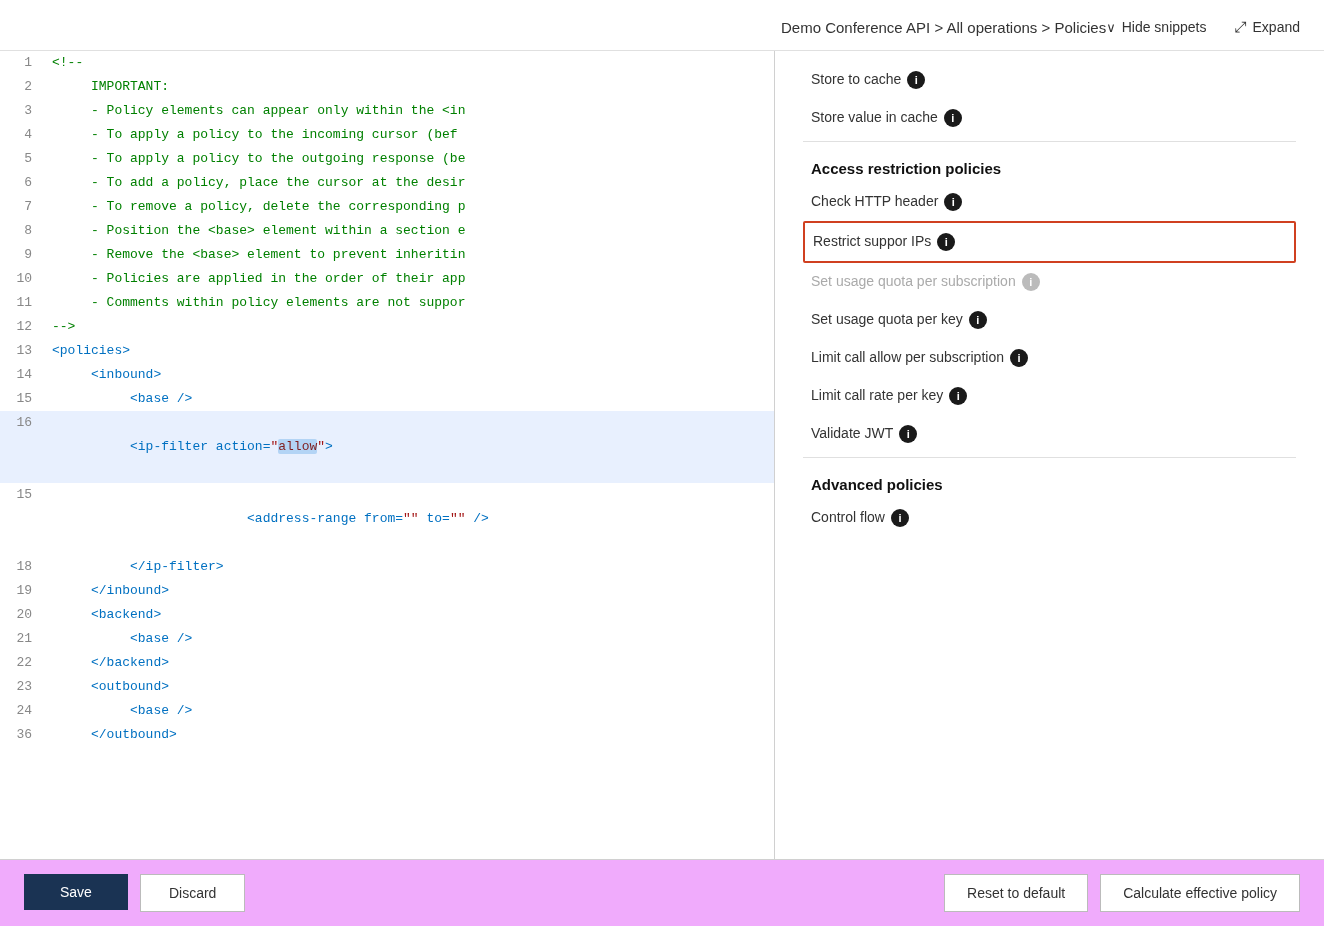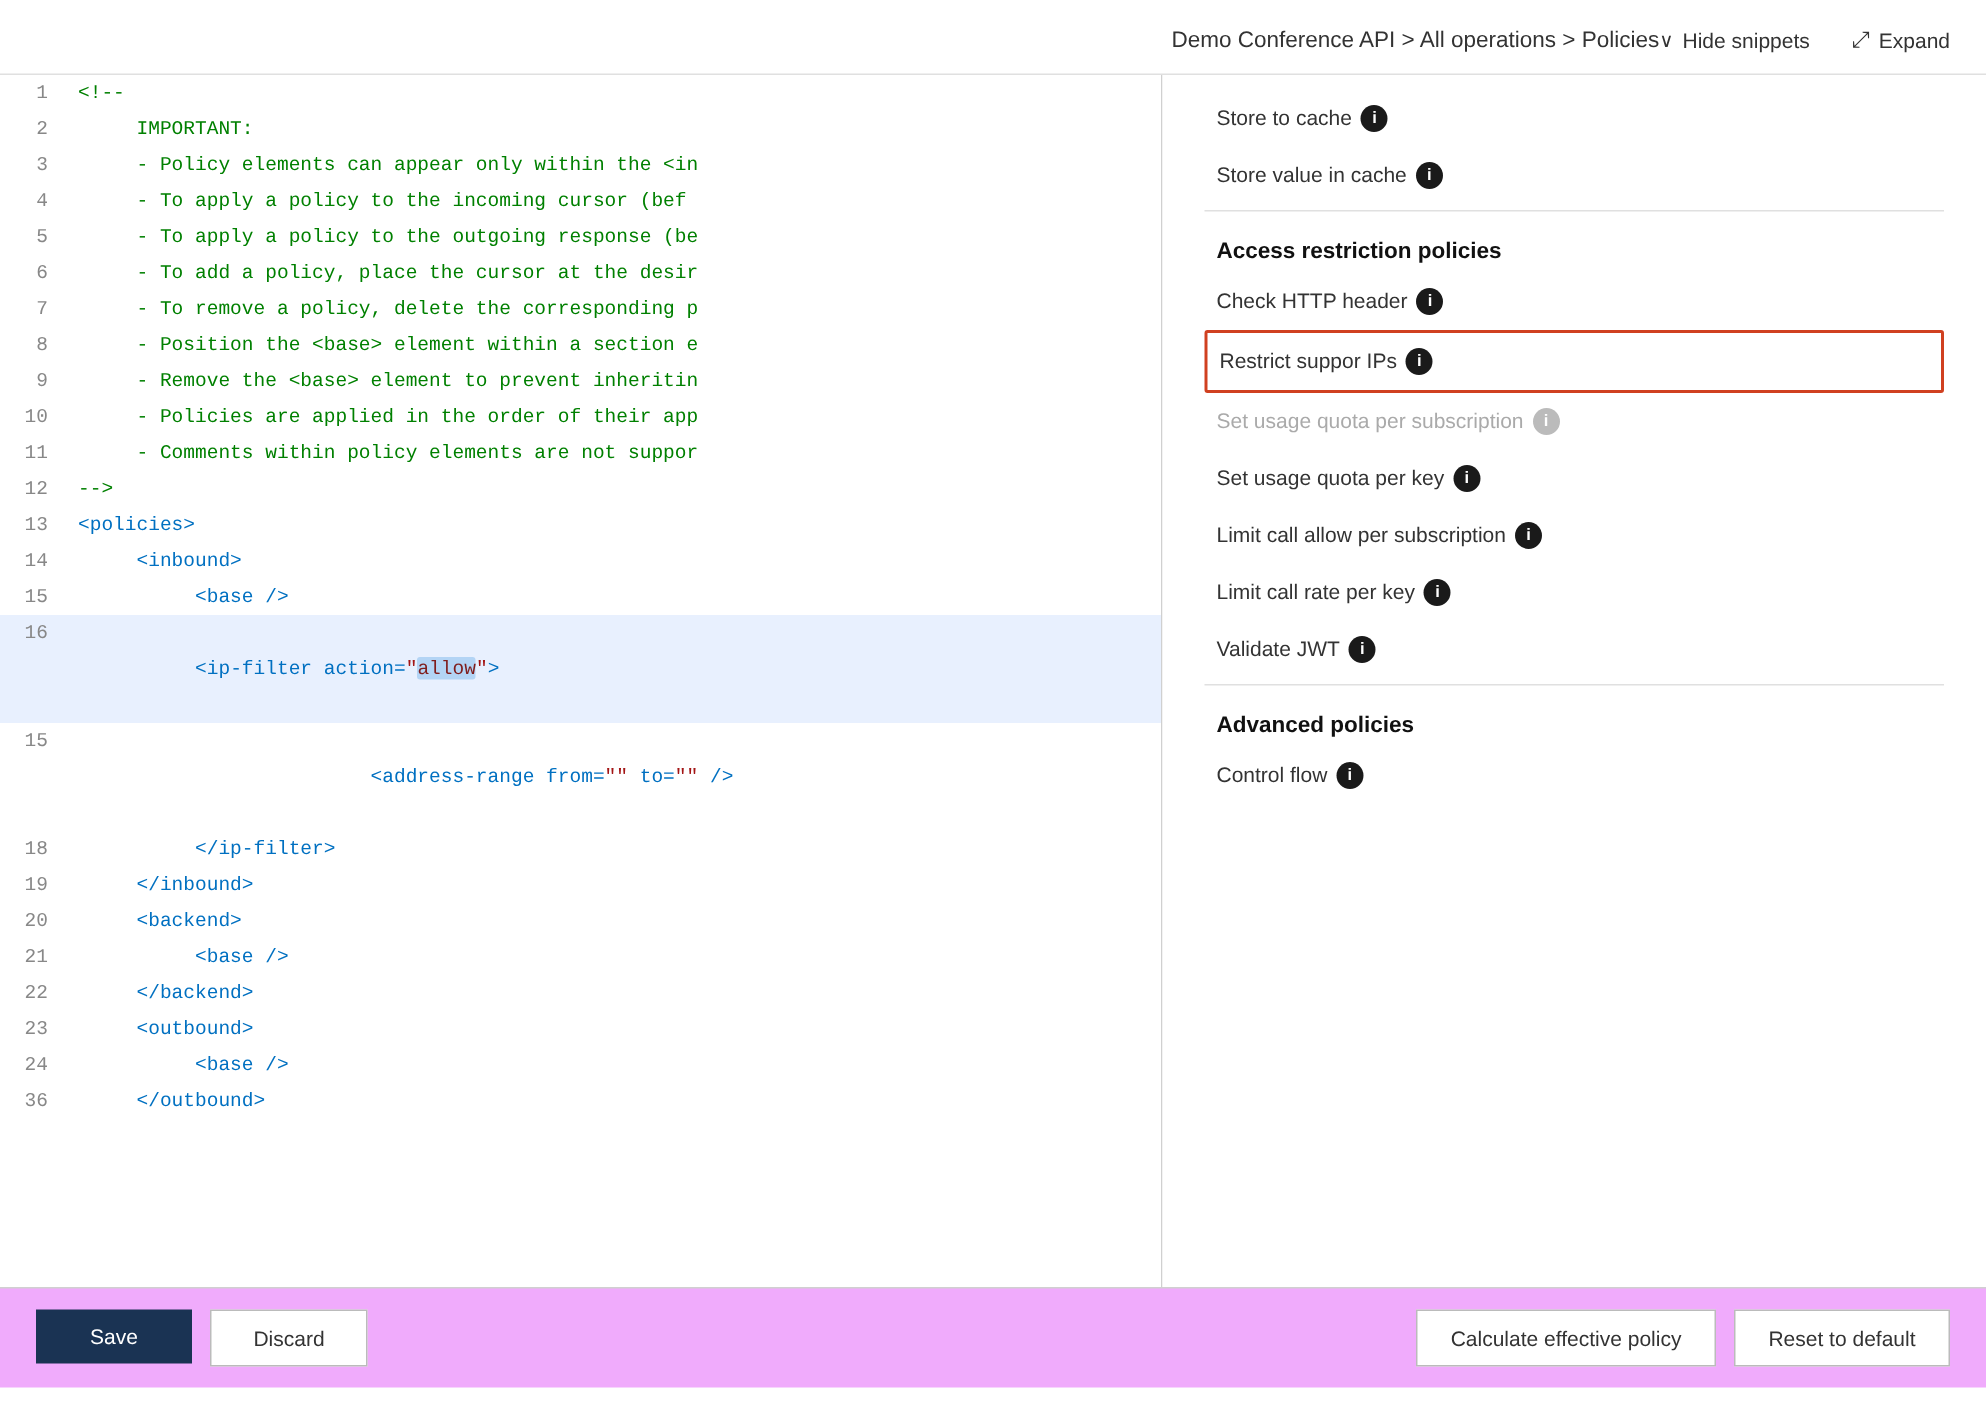--- a/index.html
+++ b/index.html
@@ -386,16 +386,16 @@
       <span class="info-icon">i</span>
     </div>
 
   </div>
 </div>
 
 <div class="footer">
   <button class="btn-save">Save</button>
   <button class="btn-discard">Discard</button>
   <div class="footer-right">
+    <button class="btn-secondary">Reset to default</button>
     <button class="btn-secondary">Calculate effective policy</button>
-    <button class="btn-secondary">Reset to default</button>
   </div>
 </div>
 
 </body></html>

